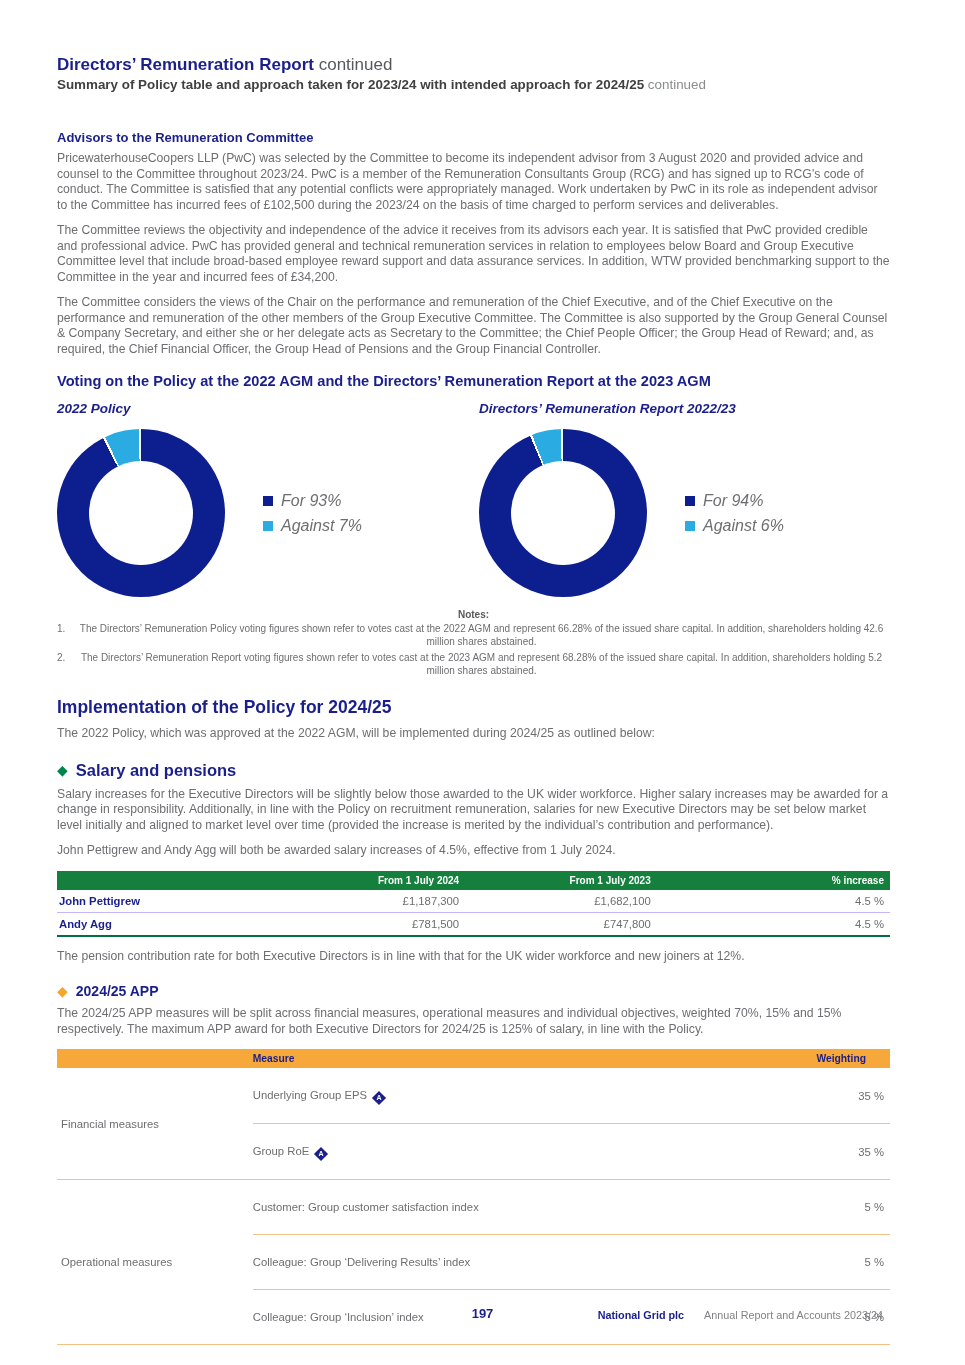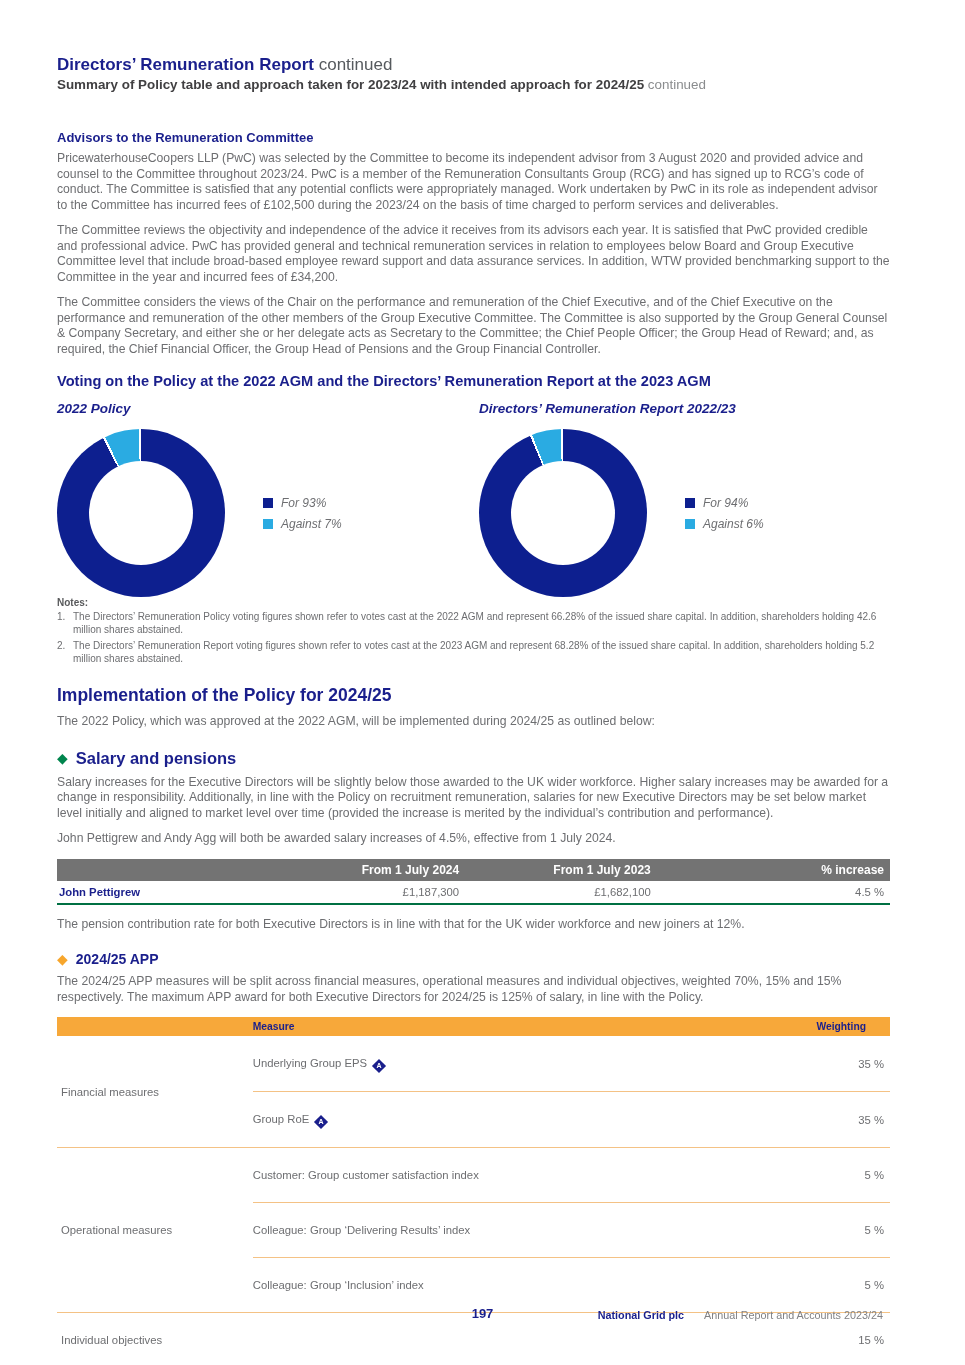--- a/index.html
+++ b/index.html
@@ -23,37 +23,37 @@
   .chart-col1{width:422px;}
   .chart-col2{flex:1;}
   .chart-title{font-size:13.5px;font-weight:bold;color:#1a1f8c;margin:0 0 13px 0;}
   .chart-body{display:flex;align-items:center;}
   .donut{width:168px;height:168px;border-radius:50%;position:relative;flex:0 0 auto;}
   .donut::after{content:"";position:absolute;left:50%;top:50%;width:104px;height:104px;
     margin:-52px 0 0 -52px;background:#fff;border-radius:50%;}
   .legend{margin-left:38px;}
   .legend-item{display:flex;align-items:center;margin:7px 0;}
   .legend-swatch{width:10px;height:10px;margin-right:8px;flex:0 0 auto;}
-  .legend-label{font-size:12px;color:#6d6e71;}
-  
-  .notes{}
+  .legend-label{font-size:16px;color:#6d6e71;}
+  
+  .notes{margin-top:12px;text-align:center;}
   .notes-label{font-size:10px;font-weight:bold;color:#58595b;margin-bottom:3px;}
   .note{position:relative;padding-left:16px;font-size:10px;line-height:12.6px;color:#6d6e71;margin-bottom:4px;}
   .note .num{position:absolute;left:0;top:0;}
   
   .h2-impl{font-size:17.5px;font-weight:bold;color:#1a1f8c;margin:20px 0 8px 0;}
   .bullet-head{display:flex;align-items:center;margin:19px 0 7px 0;}
   .bullet-head .diamond{font-size:14px;margin-right:8px;line-height:1;}
   .diamond-green{color:#00854d;}
   .diamond-orange{color:#f7a62c;}
   .bullet-head .bh-large{font-size:16.5px;font-weight:bold;color:#1a1f8c;}
   .bullet-head .bh-small{font-size:14px;font-weight:bold;color:#1a1f8c;}
   
   table{border-collapse:collapse;width:100%;margin-top:12px;}
-  .salary-table thead th{background:#737373;color:#ffffff;font-size:12px;font-weight:bold;
+  .salary-table thead th{background:#15803d;color:#ffffff;font-size:10px;font-weight:bold;
     text-align:right;padding:4px 6px 4px 0;}
   .salary-table thead th:first-child{text-align:left;padding-left:8px;}
   .salary-table td{font-size:11.3px;padding:5px 6px 5px 0;border-bottom:1px solid #c4b5fd;
     text-align:right;color:#6d6e71;}
   .salary-table td.name{color:#1a1f8c;font-weight:bold;text-align:left;padding-left:2px;}
   .salary-table tr:last-child td{border-bottom:2.5px solid #007043;}
   
   .app-table thead th{background:#f7a83a;color:#1a1f8c;font-size:10.3px;font-weight:bold;
     text-align:left;padding:4px 0;}
   .app-table thead th:last-child{text-align:right;padding-right:24px;}
@@ -166,20 +166,26 @@
         <th>% increase</th>
       </tr>
     </thead>
     <tbody>
       <tr>
         <td class="name">John Pettigrew</td>
         <td>£1,187,300</td>
         <td>£1,682,100</td>
         <td>4.5 %</td>
       </tr>
+      <tr>
+        <td class="name">Andy Agg</td>
+        <td>£781,500</td>
+        <td>£747,800</td>
+        <td>4.5 %</td>
+      </tr>
     </tbody>
   </table>
 
   <p class="body" style="margin-top:12px;">The pension contribution rate for both Executive Directors is in line with that for the UK wider workforce and new joiners at 12%.</p>
 
   <div class="bullet-head">
     <span class="diamond diamond-orange">◆</span>
     <span class="bh-small">2024/25 APP</span>
   </div>
   <p class="body">The 2024/25 APP measures will be split across financial measures, operational measures and individual objectives, weighted 70%, 15% and 15% respectively. The maximum APP award for both Executive Directors for 2024/25 is 125% of salary, in line with the Policy.</p>

